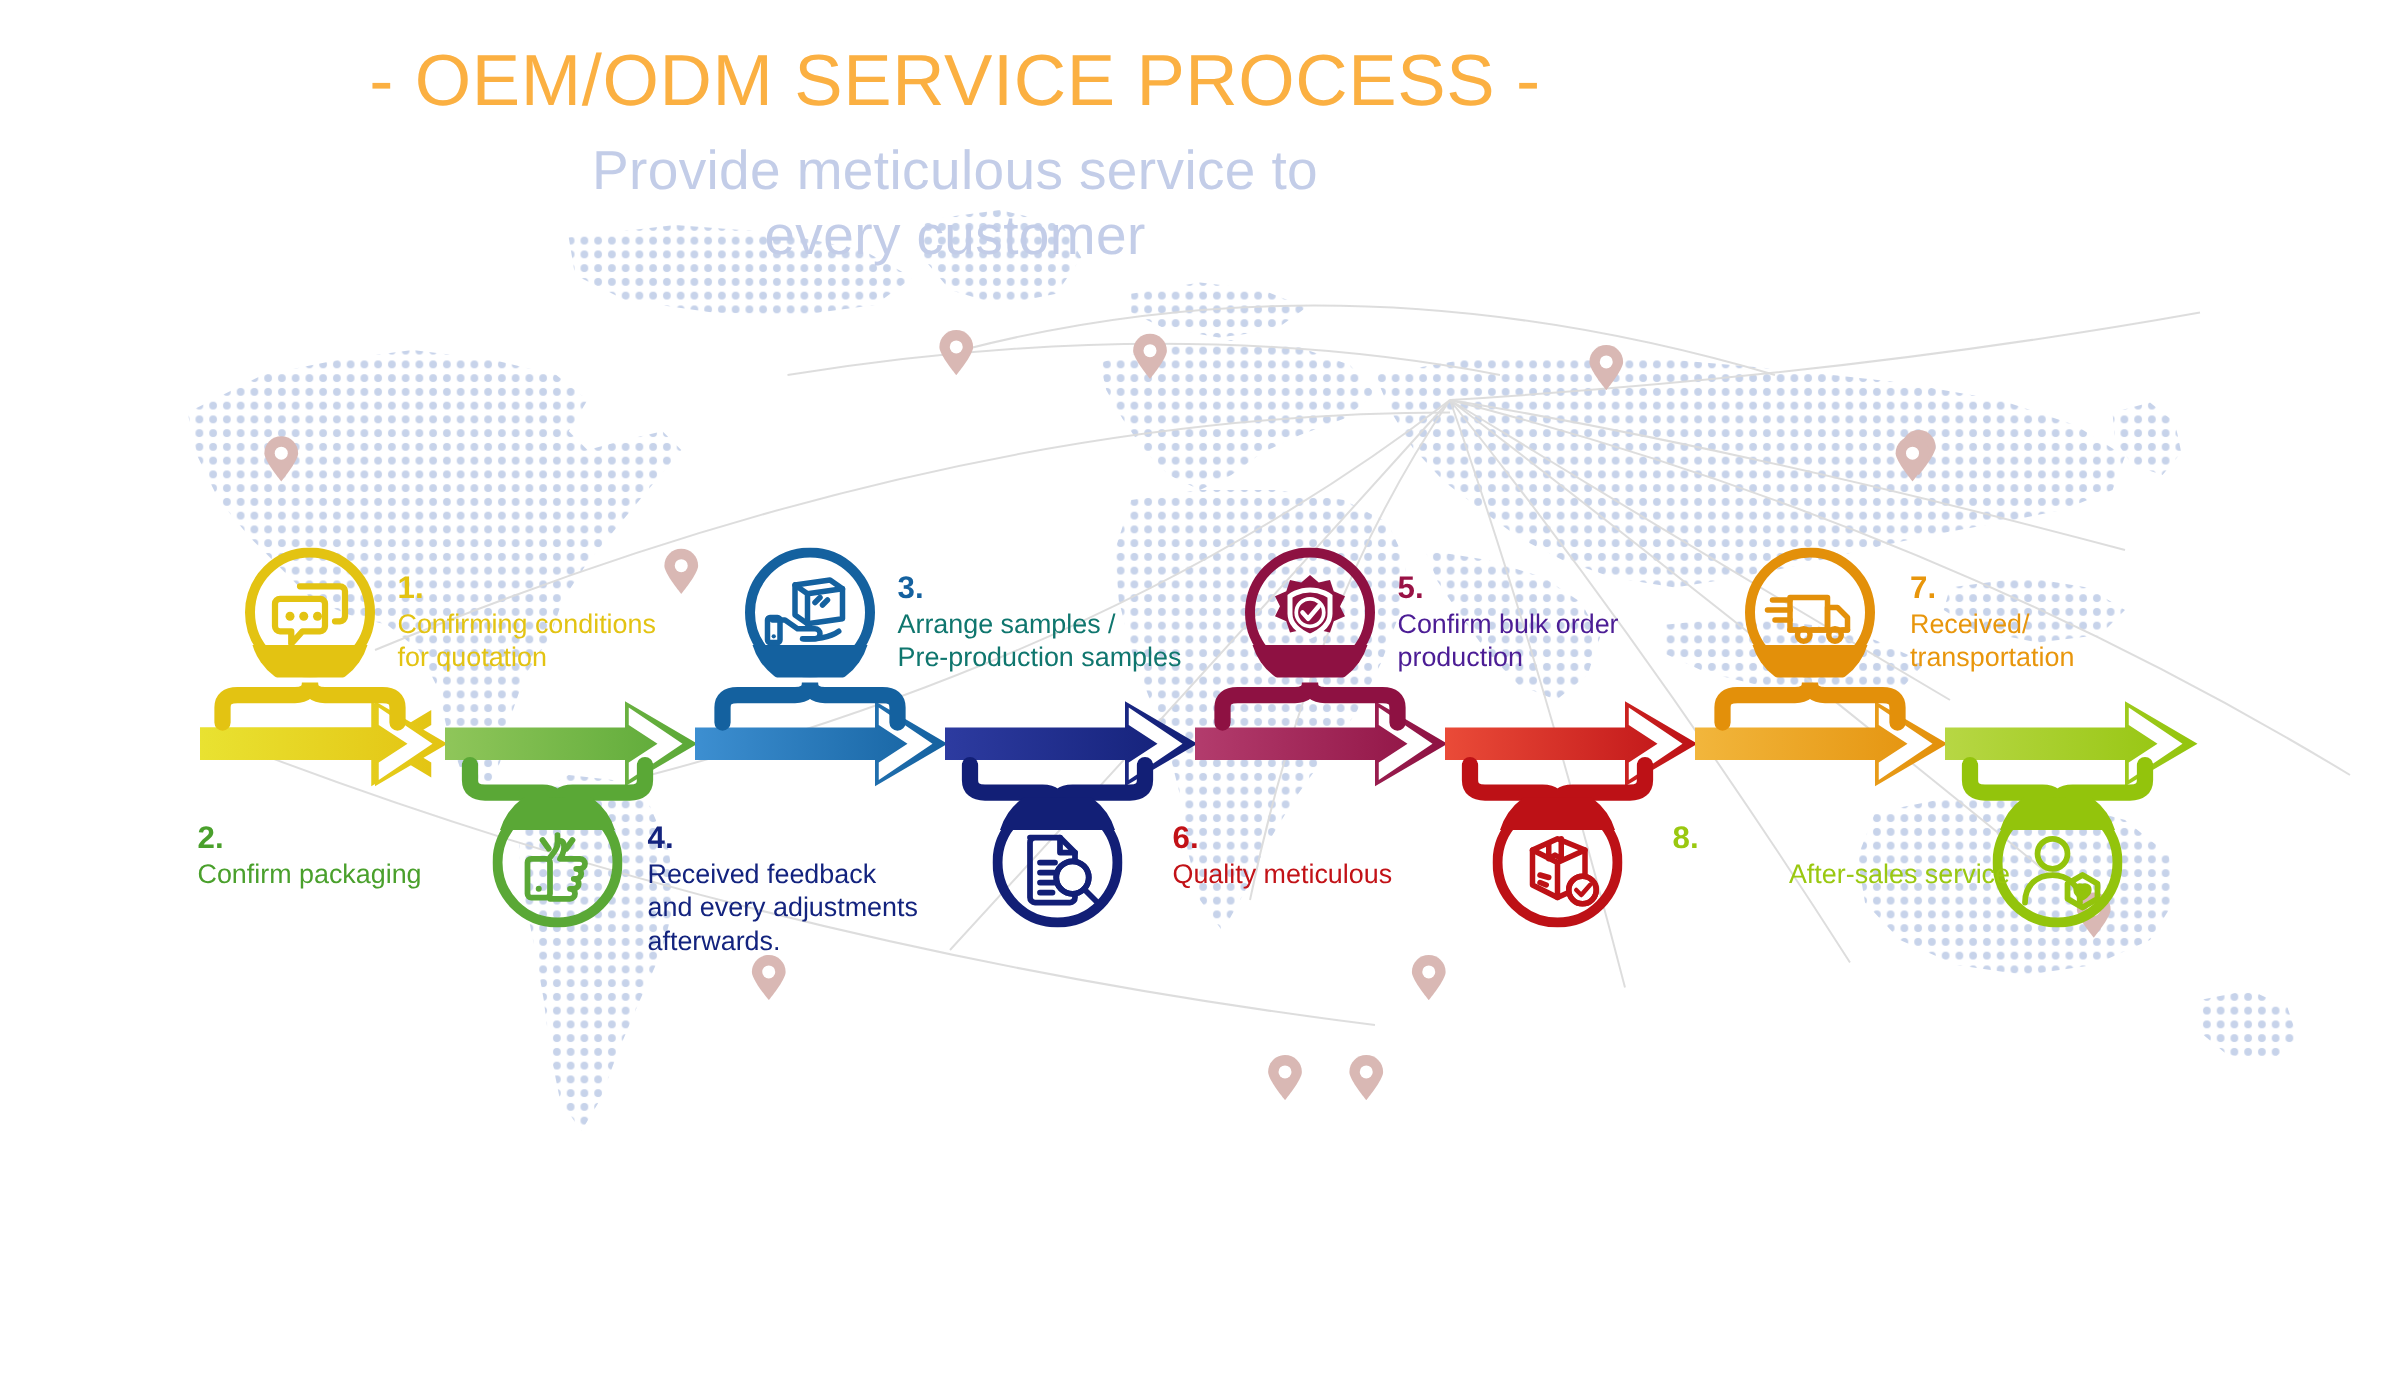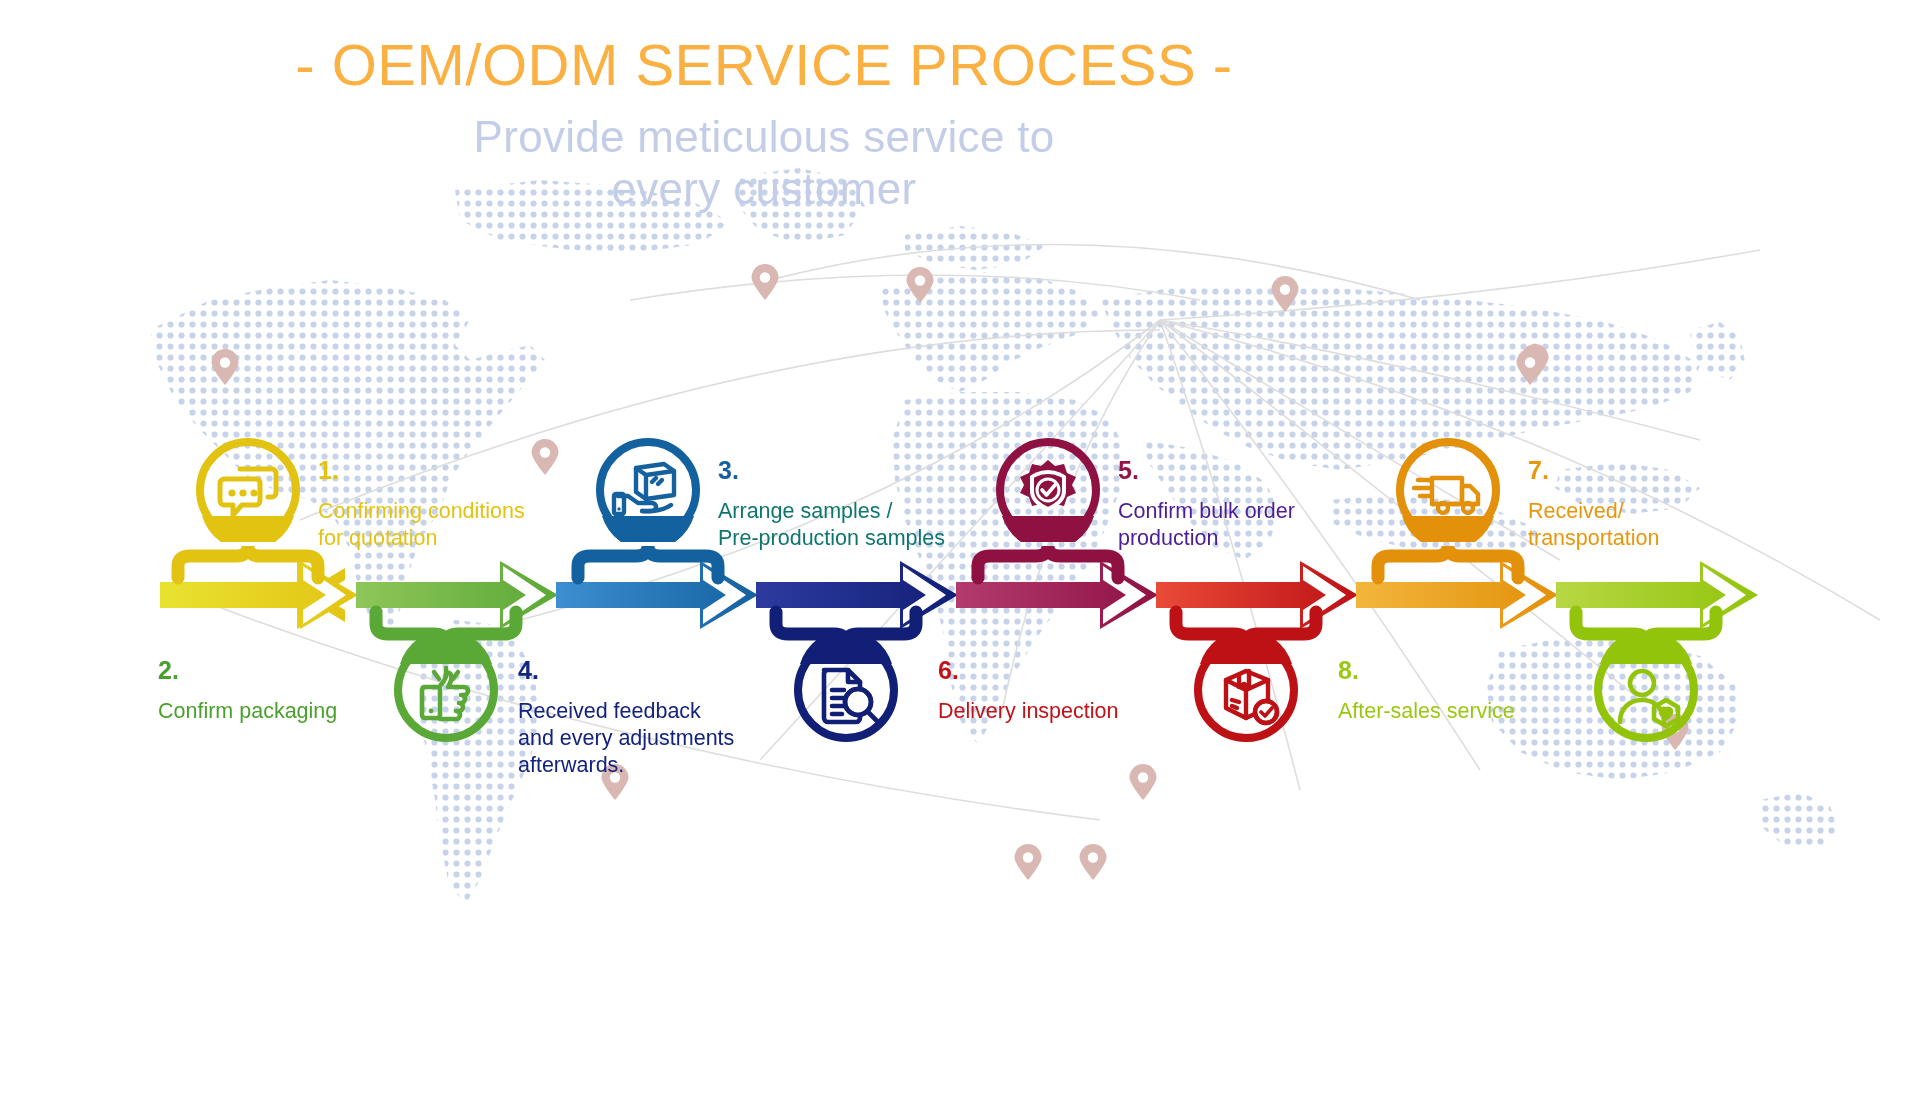--- a/index.html
+++ b/index.html
@@ -33,21 +33,21 @@
     color:#c3cde8; letter-spacing:0.3px;
   }
 
   
   #process { position:absolute; left:0; top:0; width:1920px; height:1099px; z-index:4; }
   #chain-svg { position:absolute; left:0; top:0; }
 
   
   .step-label { position:absolute; z-index:7; }
   .step-num  { font-size:25px; font-weight:700; line-height:1.0; }
-  .step-text { font-size:21.5px; font-weight:400; line-height:1.26; margin-top:15px; white-space:pre-line; }
+  .step-text { font-size:21.5px; font-weight:400; line-height:1.26; margin-top:3px; white-space:pre-line; }
 
   
   .node { position:absolute; z-index:5; width:104px; height:104px; }
   .node svg { display:block; }
 </style>
 </head>
 <body>
 
 <div id="map-layer">
   <svg id="map-svg" width="1920" height="1099" viewBox="0 0 1920 1099">
@@ -417,25 +417,25 @@
 </div>
 
 <div class="step-label" style="left:1118px; top:458px; width:280px;">
   <div class="step-num" style="color:#991245;">5.</div>
   <div class="step-text" style="color:#4c1d95;">Confirm bulk order
 production</div>
 </div>
 
 <div class="step-label" style="left:938px; top:658px; width:280px;">
   <div class="step-num" style="color:#c21217;">6.</div>
-  <div class="step-text" style="color:#c21217;">Delivery inspection</div>
+  <div class="step-text" style="color:#c21217;">Quality meticulous</div>
 </div>
 
 <div class="step-label" style="left:1528px; top:458px; width:260px;">
   <div class="step-num" style="color:#e8960c;">7.</div>
   <div class="step-text" style="color:#e8960c;">Received/
 transportation</div>
 </div>
 
 <div class="step-label" style="left:1338px; top:658px; width:270px;">
   <div class="step-num" style="color:#9ac810;">8.</div>
-  <div class="step-text" style="color:#9ac810;">After-sales service</div>
+  <div class="step-text" style="color:#9ac810;text-align:right;">After-sales service</div>
 </div>
 
 </body></html>

